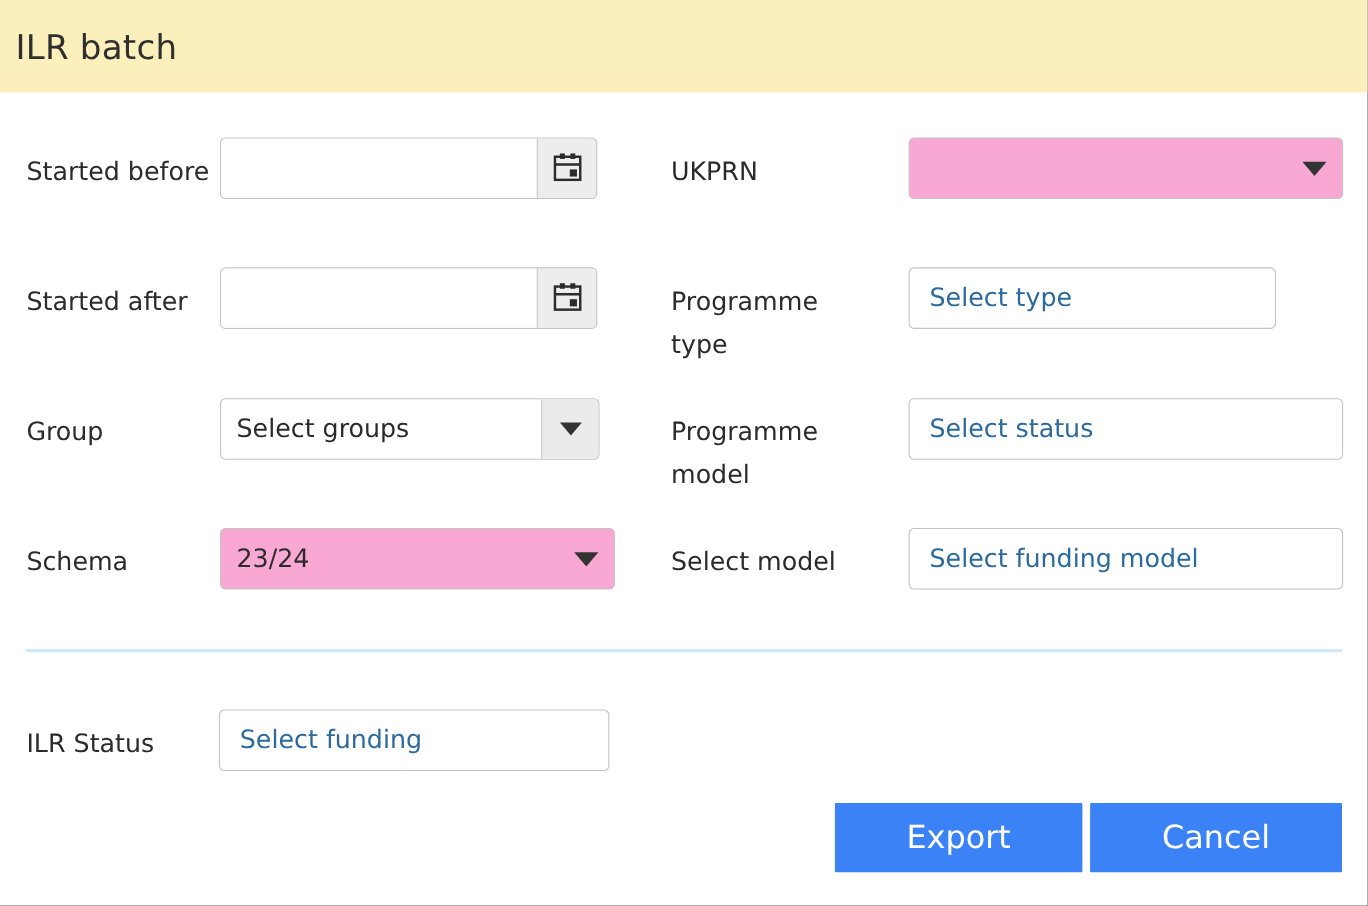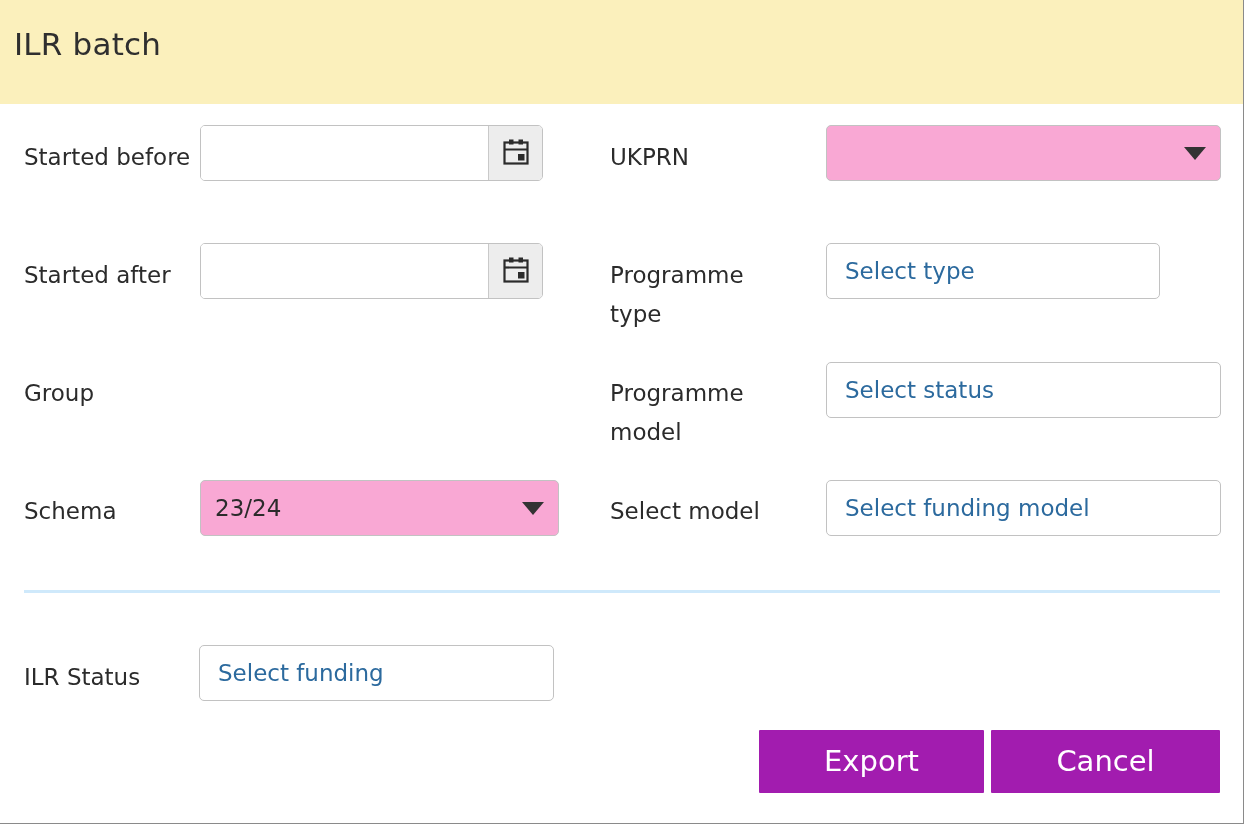--- a/index.html
+++ b/index.html
@@ -18,21 +18,21 @@
     background: #ffffff;
     border-right: 1px solid #8a8a8a;
     border-bottom: 1px solid #8a8a8a;
     overflow: hidden;
   }
   .dialog-header {
     position: absolute;
     left: 0;
     top: 0;
     width: 1244px;
-    height: 104px;
+    height: 84px;
     background: #fbf0bc;
   }
   .dialog-title {
     position: absolute;
     left: 14px;
     top: 22px;
     font-size: 31px;
     line-height: 44px;
     color: #2f2f2f;
     font-weight: 400;
@@ -182,21 +182,21 @@
     top: 494px;
     width: 1196px;
     height: 3px;
     background: #cfe9fb;
   }
 
   
   .btn {
     position: absolute;
     height: 63px;
-    background: #a21caf;
+    background: #3b82f6;
     border: none;
     color: #ffffff;
     font-family: "DejaVu Sans", "Liberation Sans", sans-serif;
     font-size: 29px;
     line-height: 63px;
     text-align: center;
     cursor: pointer;
     padding: 0;
     border-radius: 1px;
     white-space: nowrap;
@@ -239,20 +239,26 @@
             <line x1="3.5" y1="12.5" x2="26.5" y2="12.5" stroke="#2b2b2b" stroke-width="2.2"></line>
             <rect x="8" y="2.5" width="4.5" height="5" fill="#2b2b2b"></rect>
             <rect x="17.5" y="2.5" width="4.5" height="5" fill="#2b2b2b"></rect>
             <rect x="17" y="17" width="6.5" height="6.5" fill="#2b2b2b"></rect>
           </svg>
         </span>
       </button>
     </div>
 
     <div class="field-label" style="left:24px; top:278px;">Group</div>
+    <div class="combo-split" style="left:200px; top:266px; width:345px;">
+      <span class="combo-text">Select groups</span>
+      <span class="combo-btn">
+        <span class="caret"></span>
+      </span>
+    </div>
 
     <div class="field-label" style="left:24px; top:396px;">Schema</div>
     <div class="select-grey" style="left:200px; top:384px; width:359px;">
       <span class="sel-value">23/24</span>
       <span class="caret"></span>
     </div>
 
     <div class="field-label" style="left:610px; top:42px;">UKPRN</div>
     <div class="select-grey" style="left:826px; top:29px; width:395px;">
       <span class="sel-value"></span>

